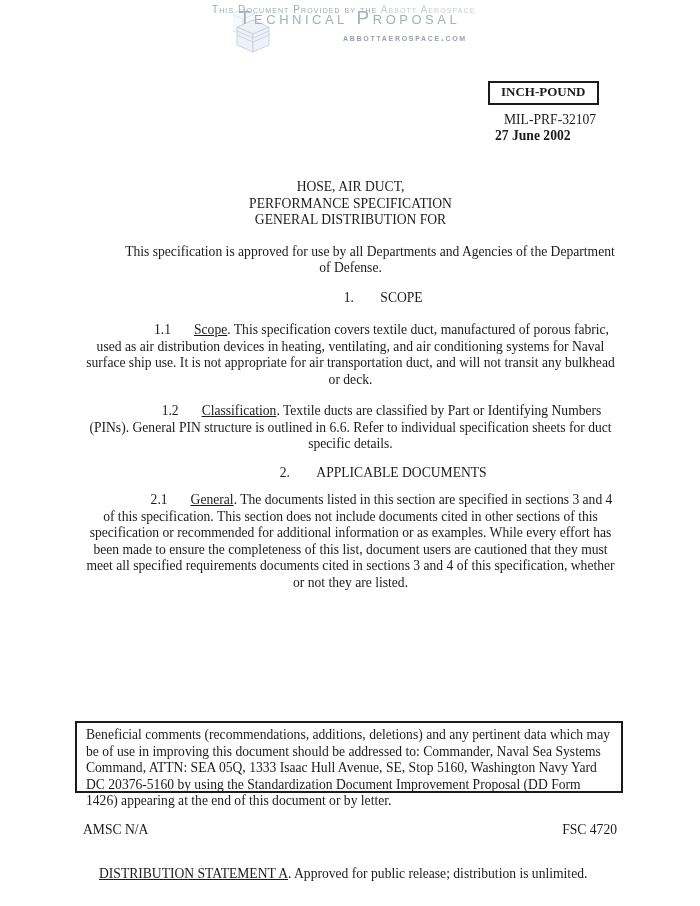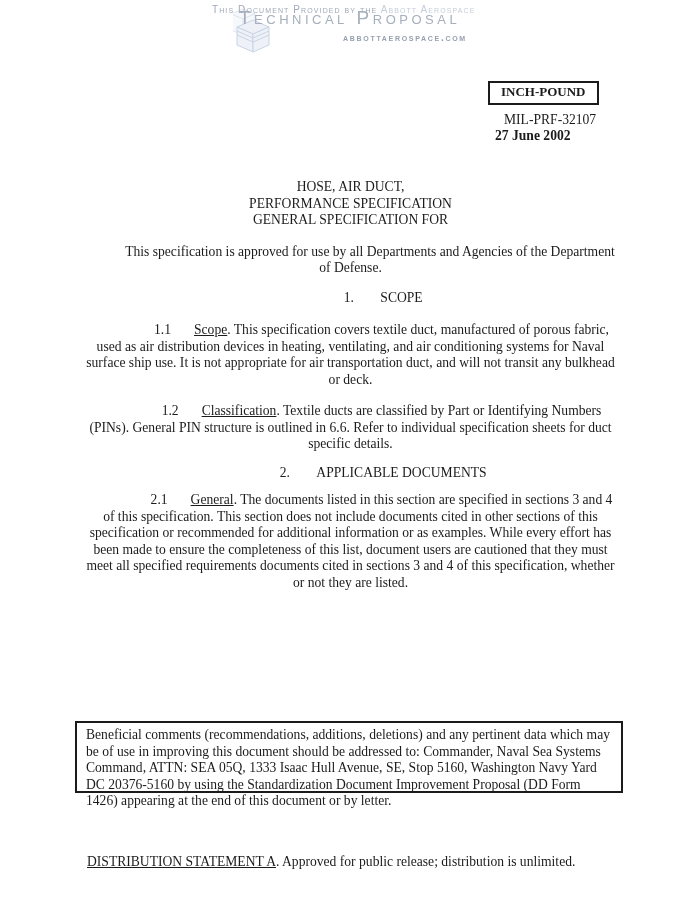--- a/index.html
+++ b/index.html
@@ -44,21 +44,21 @@
   .mt-h2{margin-top:12px !important;}
   .mt-p21{margin-top:11px !important;}
   .para{text-indent:39px;text-align:center;}
   .pnum{display:inline-block;width:63px;text-indent:0;}
   .uln{text-decoration:underline;}
   
   .comments-box{position:absolute;left:75px;top:721px;width:548px;height:72px;
     box-sizing:border-box;border:2px solid #1b1b1b;padding:4px 9px;}
   .amsc-row{position:absolute;left:83px;top:822px;width:534px;
     display:flex;justify-content:space-between;}
-  .dist{position:absolute;left:83px;top:850px;width:560px;margin:4px;}
+  .dist{position:absolute;left:83px;top:850px;width:560px;margin:16px;}
 </style>
 </head>
 <body>
 
 <div class="page">
 
   <header class="banner">
     <svg class="cube" width="40" height="46" viewBox="0 0 40 46" fill="none">
       <g stroke="#e0e7f1" stroke-width="1" fill="#f6f8fc">
         <path d="M10 1 L22 6 L10 11 L-2 6 Z"></path>
@@ -80,33 +80,37 @@
 
   <div class="docid">
     <div class="inchpound">INCH-POUND</div>
     <div class="docnum">MIL-PRF-32107</div>
     <div class="docdate">27 June 2002</div>
   </div>
 
   <main class="bodycol">
     <p class="center mt-title">HOSE, AIR DUCT,</p>
     <p class="center">PERFORMANCE SPECIFICATION</p>
-    <p class="center">GENERAL SPECIFICATION FOR</p>
+    <p class="center">GENERAL DISTRIBUTION FOR</p>
 
     <p class="para mt-intro">This specification is approved for use by all Departments and Agencies of the Department of Defense.</p>
 
     <p class="para mt-h1"><span class="pnum">1.</span><span>SCOPE</span></p>
 
     <p class="para mt-p11"><span class="pnum">1.1</span><span class="uln">Scope</span><span>.  This specification covers textile duct, manufactured of porous fabric, used as air distribution devices in heating, ventilating, and air conditioning systems for Naval surface ship use.  It is not appropriate for air transportation duct, and will not transit any bulkhead or deck.</span></p>
 
     <p class="para mt-p12"><span class="pnum">1.2</span><span class="uln">Classification</span><span>.  Textile ducts are classified by Part or Identifying Numbers (PINs).  General PIN structure is outlined in 6.6.  Refer to individual specification sheets for duct specific details.</span></p>
 
     <p class="para mt-h2"><span class="pnum">2.</span><span>APPLICABLE DOCUMENTS</span></p>
 
     <p class="para mt-p21"><span class="pnum">2.1</span><span class="uln">General</span><span>.  The documents listed in this section are specified in sections 3 and 4 of this specification.  This section does not include documents cited in other sections of this specification or recommended for additional information or as examples.  While every effort has been made to ensure the completeness of this list, document users are cautioned that they must meet all specified requirements documents cited in sections 3 and 4 of this specification, whether or not they are listed.</span></p>
   </main>
 
   <div class="comments-box">Beneficial comments (recommendations, additions, deletions) and any pertinent data which may be of use in improving this document should be addressed to: Commander, Naval Sea Systems Command, ATTN: SEA 05Q, 1333 Isaac Hull Avenue, SE, Stop 5160, Washington Navy Yard DC 20376-5160 by using the Standardization Document Improvement Proposal (DD Form 1426) appearing at the end of this document or by letter.</div>
 
+  <div class="amsc-row">
+    <span>AMSC N/A</span>
+    <span>FSC 4720</span>
+  </div>
 
   <p class="dist"><span class="uln">DISTRIBUTION STATEMENT A</span><span>.  Approved for public release; distribution is unlimited.</span></p>
 
 </div>
 
 </body></html>

